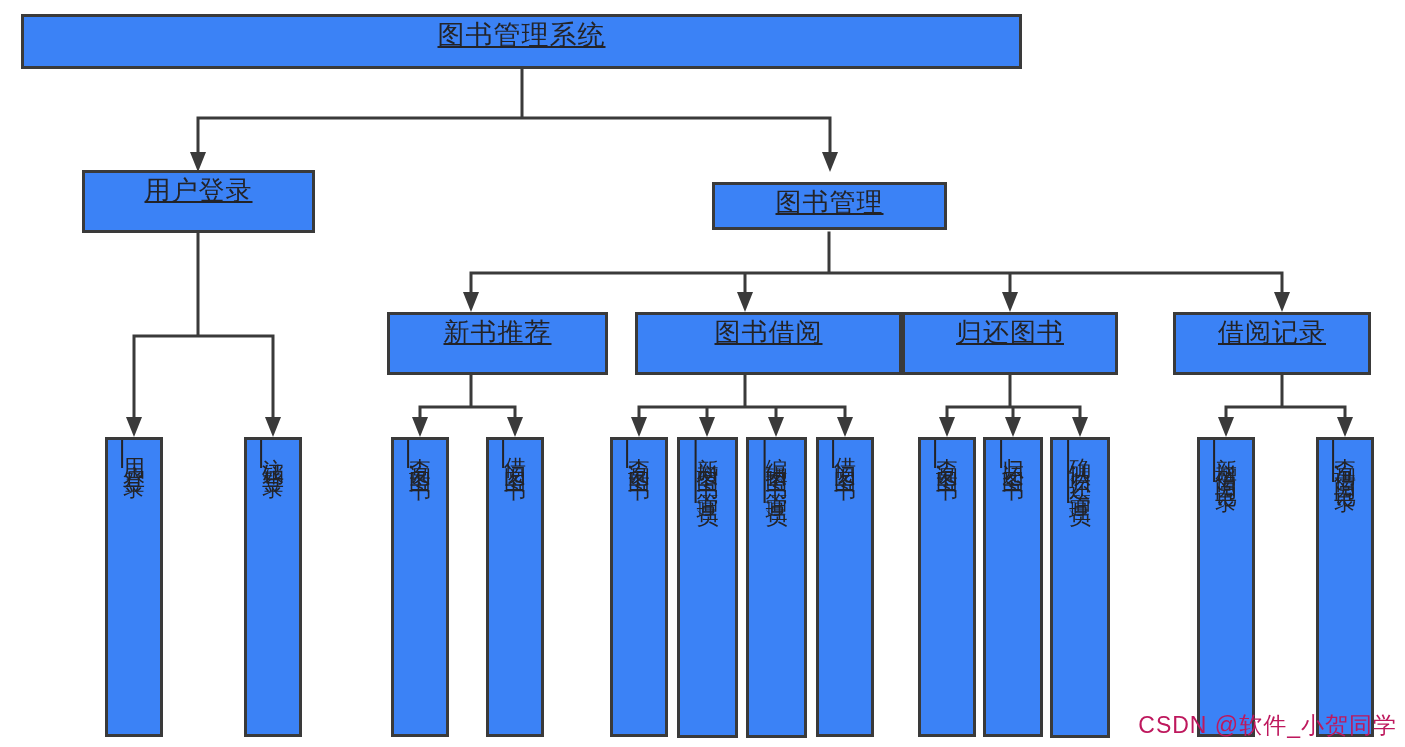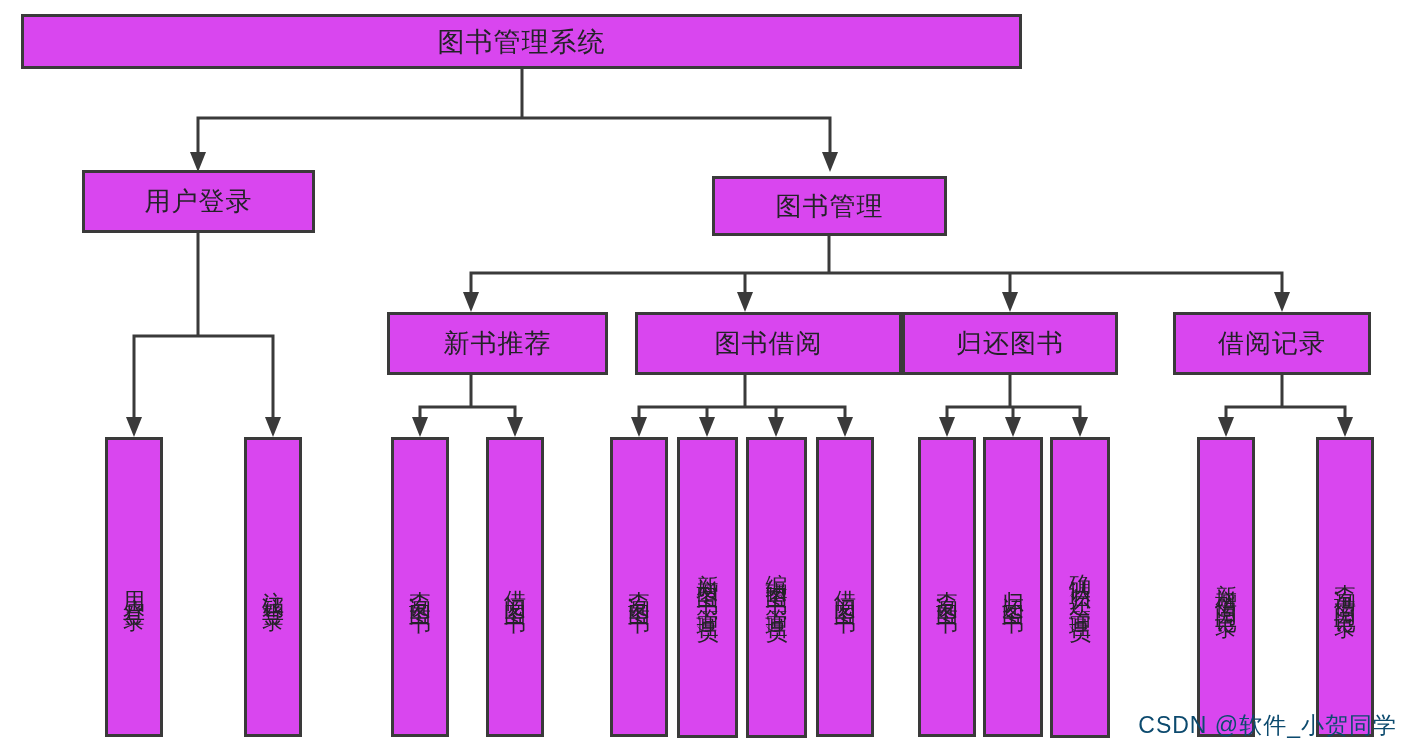--- a/index.html
+++ b/index.html
@@ -10,43 +10,43 @@
     overflow: hidden;
     font-family: "Liberation Sans", "DejaVu Sans", sans-serif;
   }
   #connectors {
     position: absolute; left: 0; top: 0;
     width: 1405px; height: 747px;
     pointer-events: none;
   }
   .node {
     position: absolute;
-    background: #d946ef;
+    background: #3b82f6;
     border: 3px solid #3a3a3a;
     box-sizing: border-box;
     display: flex;
-    align-items: center;
     justify-content: center;
     color: #232327;
+    text-decoration: underline;
   }
   .hnode { font-size: 26px; letter-spacing: 1px; white-space: nowrap; }
   .root  { font-size: 27px; }
   .leaf span {
     writing-mode: vertical-rl;
     text-orientation: mixed;
     font-size: 22px;
     letter-spacing: 7px;
     line-height: 1.1;
     white-space: nowrap;
   }
   .watermark {
     position: absolute;
     right: 8px; bottom: 6px;
     font-size: 23px;
-    color: #0c4a6e;
+    color: #be185d;
     letter-spacing: 1px;
     white-space: nowrap;
     z-index: 10;
     margin-top: 28px;
   }
 </style>
 </head>
 <body>
 
 <svg id="connectors" viewBox="0 0 1405 747" xmlns="http://www.w3.org/2000/svg" aria-hidden="true">
@@ -82,21 +82,21 @@
   </g>
 </svg>
 
 <div class="node hnode root" style="left:21px; top:14px; width:1001px; height:55px;">
   <span>图书管理系统</span>
 </div>
 
 <div class="node hnode" style="left:82px; top:170px; width:233px; height:63px;">
   <span>用户登录</span>
 </div>
-<div class="node hnode" style="left:712px; top:176px; width:235px; height:60px;">
+<div class="node hnode" style="left:712px; top:182px; width:235px; height:48px;">
   <span>图书管理</span>
 </div>
 
 <div class="node hnode" style="left:361px; top:312px; width:221px; height:63px;margin-left:26px;">
   <span>新书推荐</span>
 </div>
 <div class="node hnode" style="left:635px; top:312px; width:267px; height:63px;">
   <span>图书借阅</span>
 </div>
 <div class="node hnode" style="left:902px; top:312px; width:216px; height:63px;">

